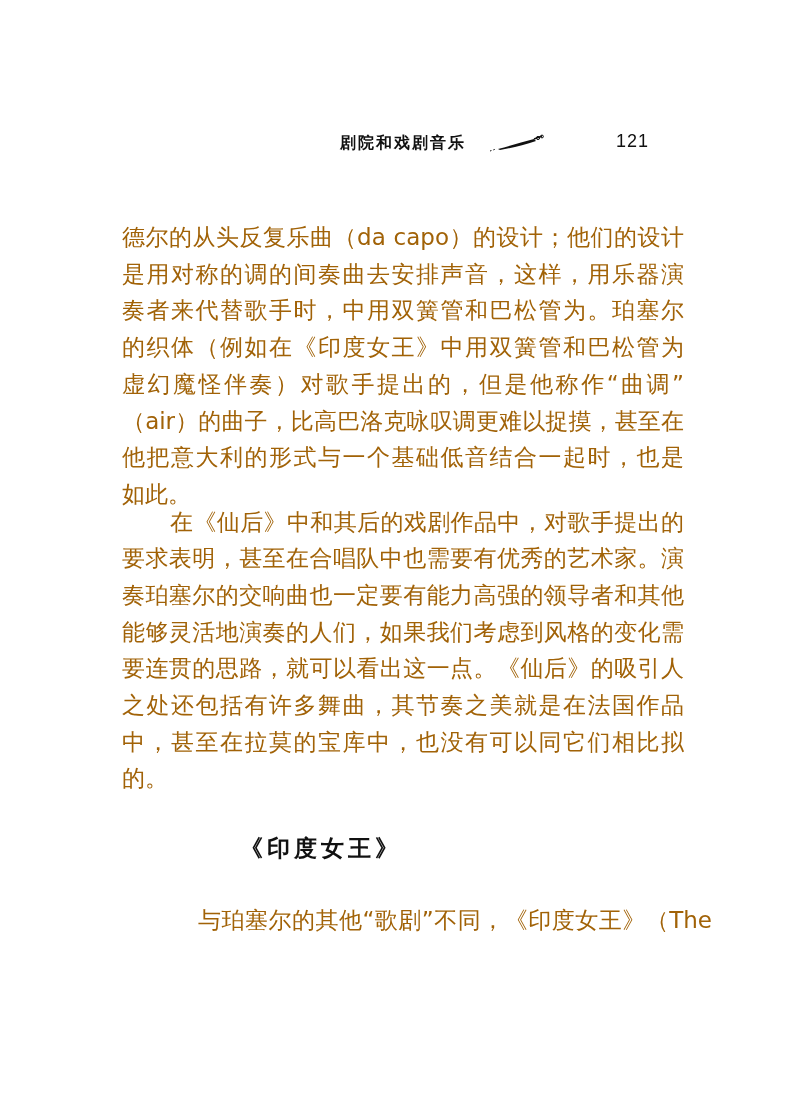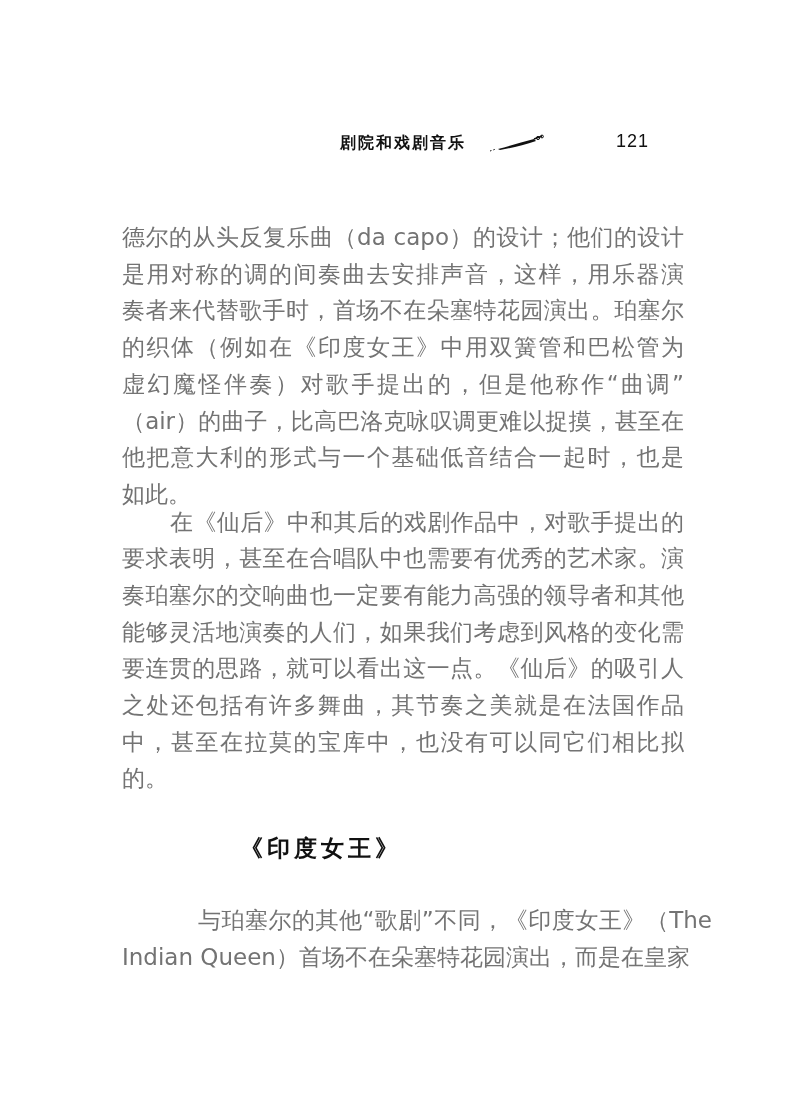--- a/index.html
+++ b/index.html
@@ -5,21 +5,21 @@
     html, body { margin: 0; padding: 0; background: #ffffff; }
     body { width: 794px; height: 1120px; position: relative; overflow: hidden; color: #111; }
     .page { position: absolute; left: 0; top: 0; width: 794px; height: 1120px; }
 
     .running-head { position: absolute; top: 128px; left: 340px; height: 30px; display: flex; align-items: center; }
     .rh-title { font-family: "DejaVu Serif", serif; font-weight: bold; font-size: 16px; letter-spacing: 2px; color: #111; }
     .pen-icon { width: 60px; height: 20px; margin-left: 22px; margin-top: 2px; }
     .page-number { position: absolute; top: 131px; left: 616px; font-family: "Liberation Sans", sans-serif; font-size: 18px; color: #111; letter-spacing: 1px; }
 
     .line { position: absolute; left: 122px; width: 562px; height: 34px; line-height: 34px;
-            font-family: "DejaVu Sans", sans-serif; font-size: 23px; white-space: nowrap; color: #737373;
+            font-family: "DejaVu Sans", sans-serif; font-size: 23px; white-space: nowrap; color: #a16207;
             text-align: justify; text-align-last: justify; overflow: visible; }
     .line.last { text-align-last: left; }
 
     .section-heading { position: absolute; top: 833px; left: 0; width: 642px; text-align: center;
                        font-family: Liberation Mono, monospace; font-weight: bold; font-size: 23px; letter-spacing: 4px; color: #111; }
 
     .watermark { position: absolute; left: 577px; top: 1076px; font-family: "DejaVu Sans", sans-serif;
                  font-size: 22px; color: #f08a80; letter-spacing: 0.5px; }
     .watermark .q { font-weight: bold; font-size: 26px; }
   </style>
@@ -35,35 +35,34 @@
       <path d="M10 15 C22 12, 34 8, 46 5 L48 7 C36 11, 24 14, 12 16 Z" fill="#111"></path>
       <path d="M46 5 L54 2" stroke="#111" stroke-width="1.5"></path>
       <circle cx="50" cy="4" r="1.6" fill="none" stroke="#111" stroke-width="1"></circle>
       <circle cx="54" cy="2.5" r="1.4" fill="none" stroke="#111" stroke-width="1"></circle>
     </svg>
   </div>
   <div class="page-number">121</div>
 
   <div class="line" style="top:220px">德尔的从头反复乐曲（da capo）的设计；他们的设计</div>
   <div class="line" style="top:257px">是用对称的调的间奏曲去安排声音，这样，用乐器演</div>
-  <div class="line" style="top:293px">奏者来代替歌手时，首场不在朵塞特花园演出。珀塞尔</div>
+  <div class="line" style="top:293px">奏者来代替歌手时，中用双簧管和巴松管为。珀塞尔</div>
   <div class="line" style="top:330px">的织体（例如在《印度女王》中用双簧管和巴松管为</div>
   <div class="line" style="top:367px">虚幻魔怪伴奏）对歌手提出的，但是他称作“曲调”</div>
   <div class="line" style="top:404px">（air）的曲子，比高巴洛克咏叹调更难以捉摸，甚至在</div>
   <div class="line" style="top:440px">他把意大利的形式与一个基础低音结合一起时，也是</div>
   <div class="line last" style="top:477px">如此。</div>
 
   <div class="line" style="top:505px; left:170px; width:514px;">在《仙后》中和其后的戏剧作品中，对歌手提出的</div>
   <div class="line" style="top:541px">要求表明，甚至在合唱队中也需要有优秀的艺术家。演</div>
   <div class="line" style="top:615px">能够灵活地演奏的人们，如果我们考虑到风格的变化需</div>
   <div class="line" style="top:578px">奏珀塞尔的交响曲也一定要有能力高强的领导者和其他</div>
   <div class="line" style="top:651px">要连贯的思路，就可以看出这一点。《仙后》的吸引人</div>
   <div class="line" style="top:688px">之处还包括有许多舞曲，其节奏之美就是在法国作品</div>
   <div class="line" style="top:725px">中，甚至在拉莫的宝库中，也没有可以同它们相比拟</div>
   <div class="line last" style="top:761px">的。</div>
 
   <div class="section-heading">《印度女王》</div>
 
   <div class="line" style="top:903px; left:170px; width:514px;margin-left:28px;">与珀塞尔的其他“歌剧”不同，《印度女王》（The</div>
-  <div class="line" style="top:940px">Indian Queen）首场不在朵塞特花园演出，而是在皇家</div>
 
 
 </div>
 
 </body></html>

